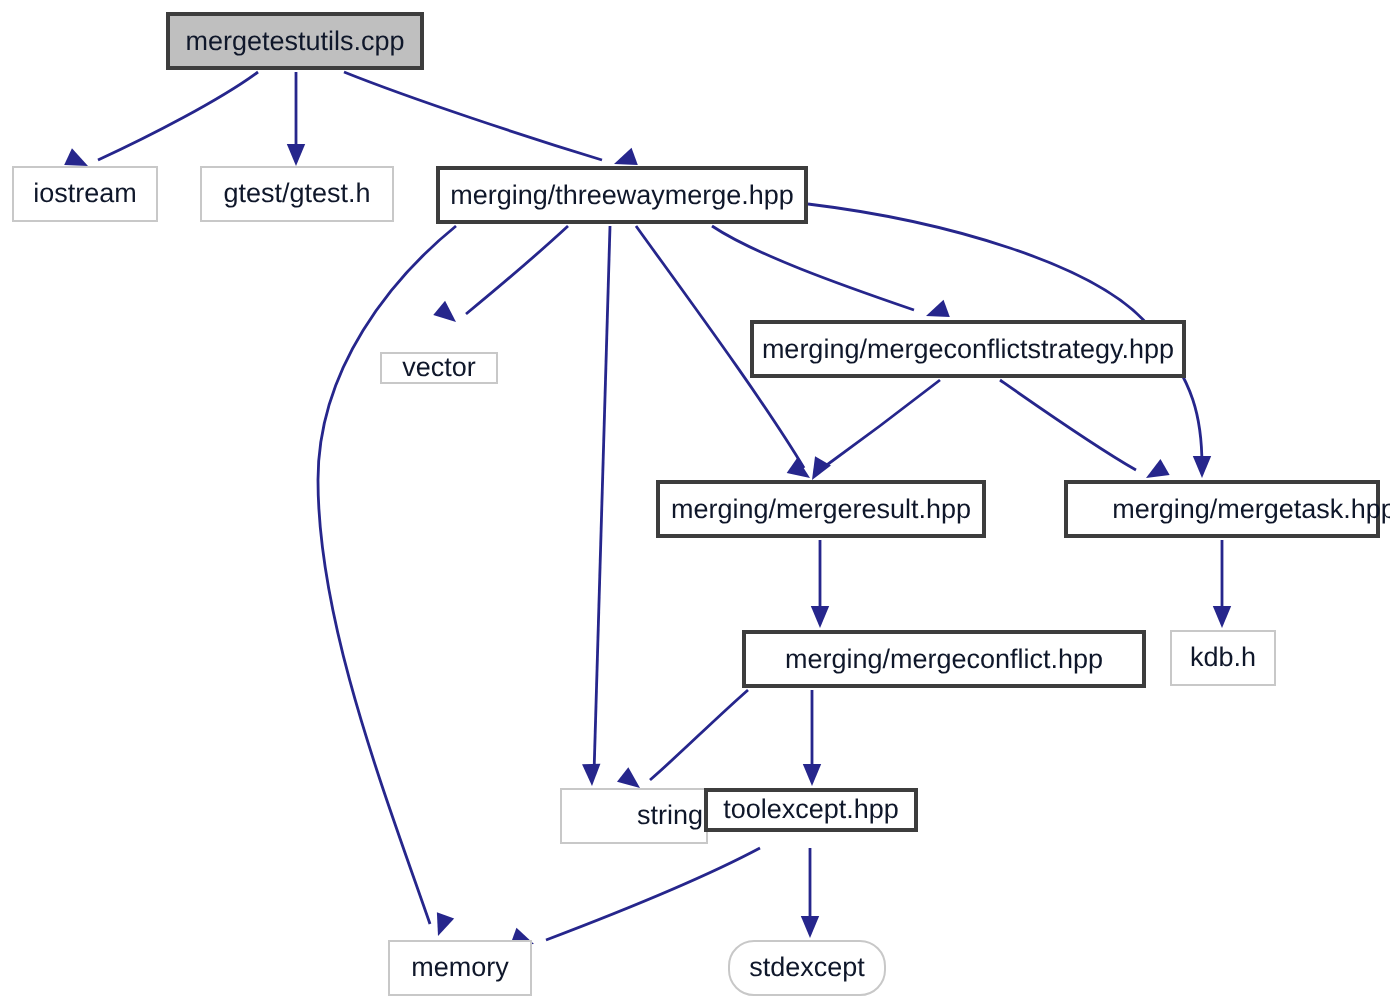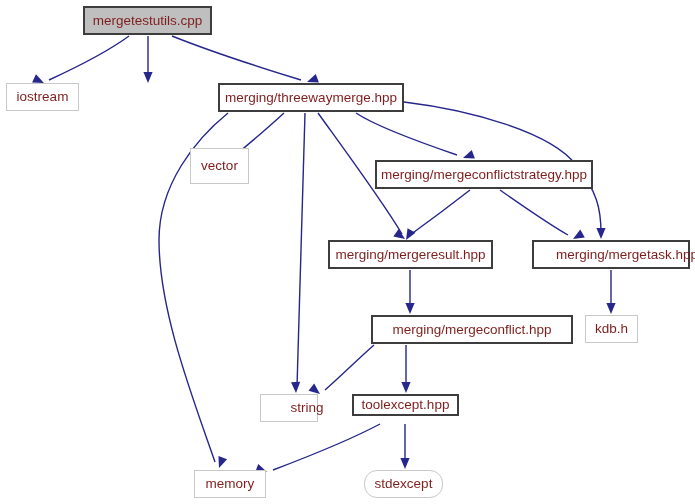--- a/index.html
+++ b/index.html
@@ -23,21 +23,21 @@
     height: 504px;
   }
   .node {
     position: absolute;
     box-sizing: border-box;
     display: flex;
     align-items: center;
     justify-content: center;
     font-size: 13.5px;
     line-height: 1;
-    color: #7f1d1d;
+    color: #0f172a;
     white-space: nowrap;
     background: #ffffff;
     z-index: 5;
   }
   .node.sys {
     border: 1px solid #c8c8c8;
   }
   .node.proj {
     border: 2px solid #3d3d3d;
   }
@@ -89,42 +89,45 @@
       <polygon points="0,0 -11,4.6 -11,-4.6" fill="#26268c" transform="translate(267,472) rotate(20)"></polygon>
       <path d="M 405,424 L 405,464" fill="none" stroke="#26268c" stroke-width="1.4"></path>
       <polygon points="0,0 -11,4.6 -11,-4.6" fill="#26268c" transform="translate(405,469) rotate(90)"></polygon>
     </svg>
 <div class="node root" style="left: 83px; top: 6px; width: 129px; height: 29px;">
       <span class="node-label">mergetestutils.cpp</span>
     </div>
     <div class="node sys" style="left: 6px; top: 83px; width: 73px; height: 28px; text-align: center;">
       <span class="node-label">iostream</span>
     </div>
+    <div class="node sys" style="left: 100px; top: 83px; width: 97px; height: 28px;">
+      <span class="node-label">gtest/gtest.h</span>
+    </div>
     <div class="node proj" style="left: 218px; top: 83px; width: 186px; height: 29px;">
       <span class="node-label">merging/threewaymerge.hpp</span>
     </div>
-    <div class="node sys" style="left: 190px; top: 148px; width: 59px; height: 36px;">
+    <div class="node sys" style="left: 190px; top: 176px; width: 59px; height: 16px;">
       <span class="node-label">vector</span>
     </div>
     <div class="node proj" style="left: 375px; top: 160px; width: 218px; height: 29px;">
       <span class="node-label">merging/mergeconflictstrategy.hpp</span>
     </div>
     <div class="node proj" style="left: 328px; top: 240px; width: 165px; height: 29px;">
       <span class="node-label">merging/mergeresult.hpp</span>
     </div>
     <div class="node proj" style="left: 532px; top: 240px; width: 158px; height: 29px; padding-left: 32px;">
       <span class="node-label">merging/mergetask.hpp</span>
     </div>
     <div class="node proj" style="left: 323px; top: 315px; width: 202px; height: 29px; margin-left: 48px;">
       <span class="node-label">merging/mergeconflict.hpp</span>
     </div>
     <div class="node sys" style="left: 585px; top: 315px; width: 53px; height: 28px;">
       <span class="node-label">kdb.h</span>
     </div>
-    <div class="node sys" style="left: 260px; top: 394px; width: 58px; height: 28px; padding-left: 36px;">
+    <div class="node sys" style="left: 280px; top: 394px; width: 74px; height: 28px; padding-left: 36px;">
       <span class="node-label">string</span>
     </div>
     <div class="node proj" style="left: 352px; top: 394px; width: 107px; height: 22px;">
       <span class="node-label">toolexcept.hpp</span>
     </div>
     <div class="node sys" style="left: 194px; top: 470px; width: 72px; height: 28px;">
       <span class="node-label">memory</span>
     </div>
     <div class="node sys" style="left: 364px; top: 470px; width: 79px; height: 28px; border-radius: 13px;">
       <span class="node-label">stdexcept</span>

